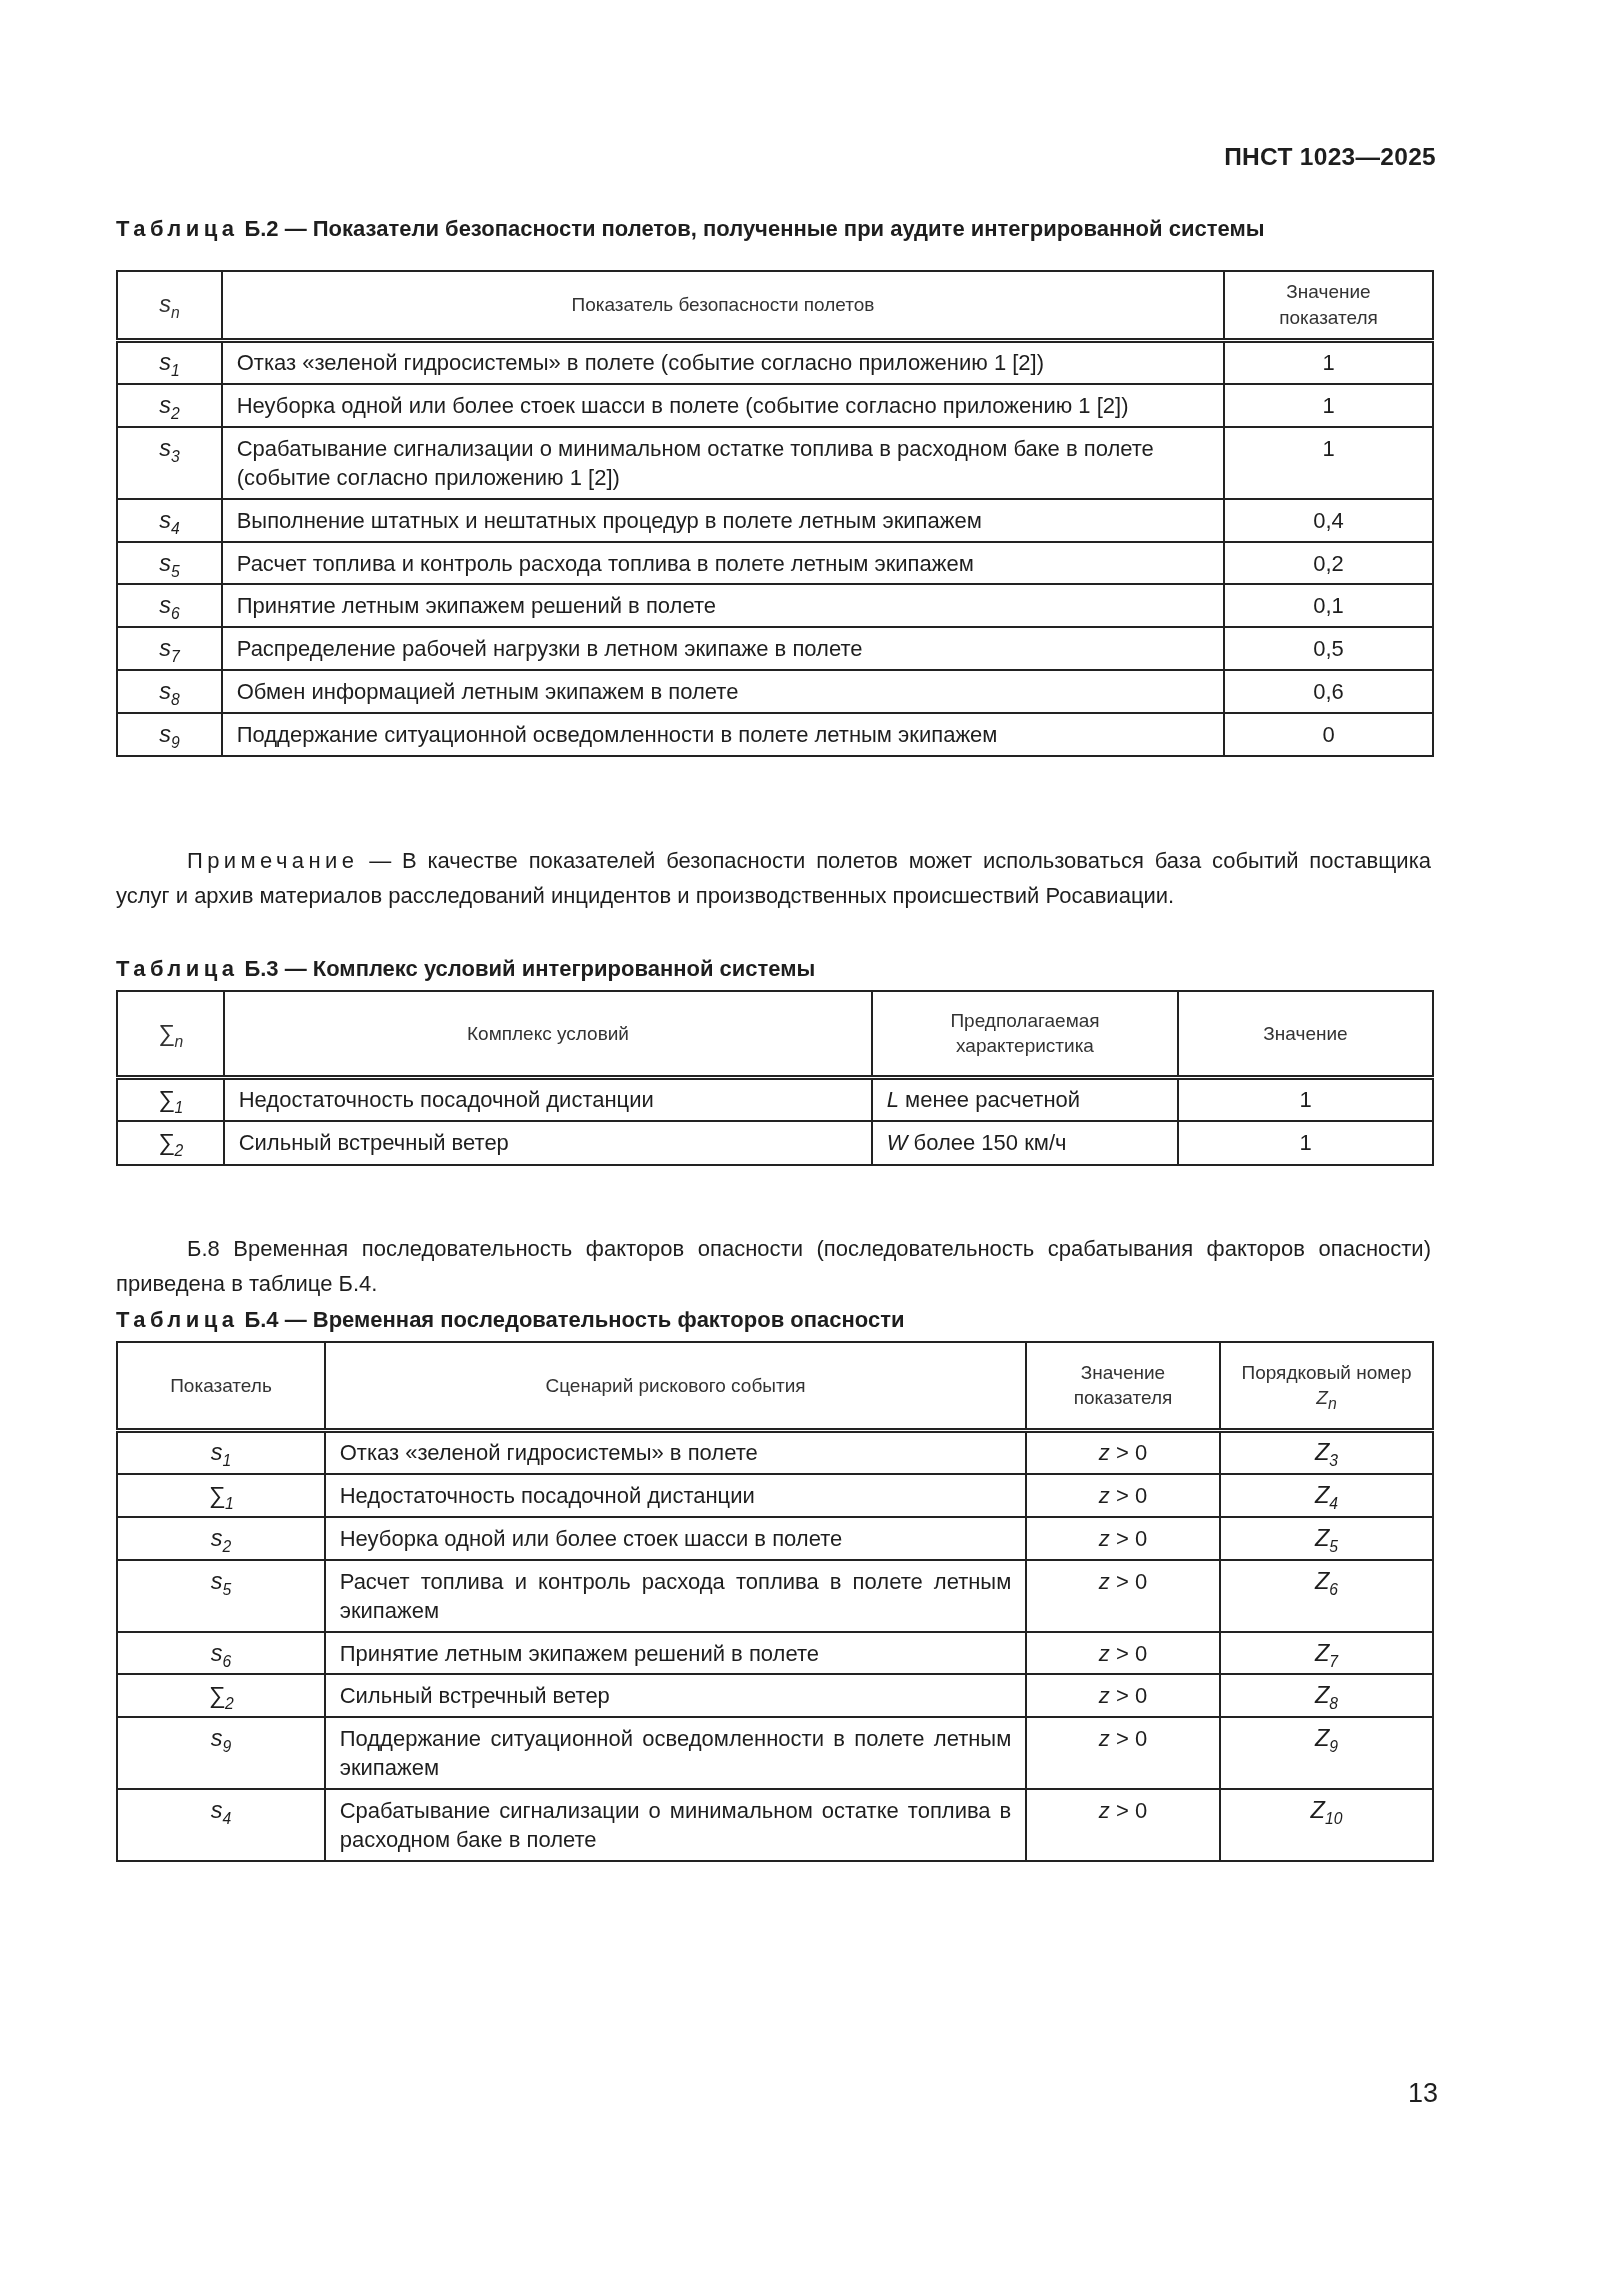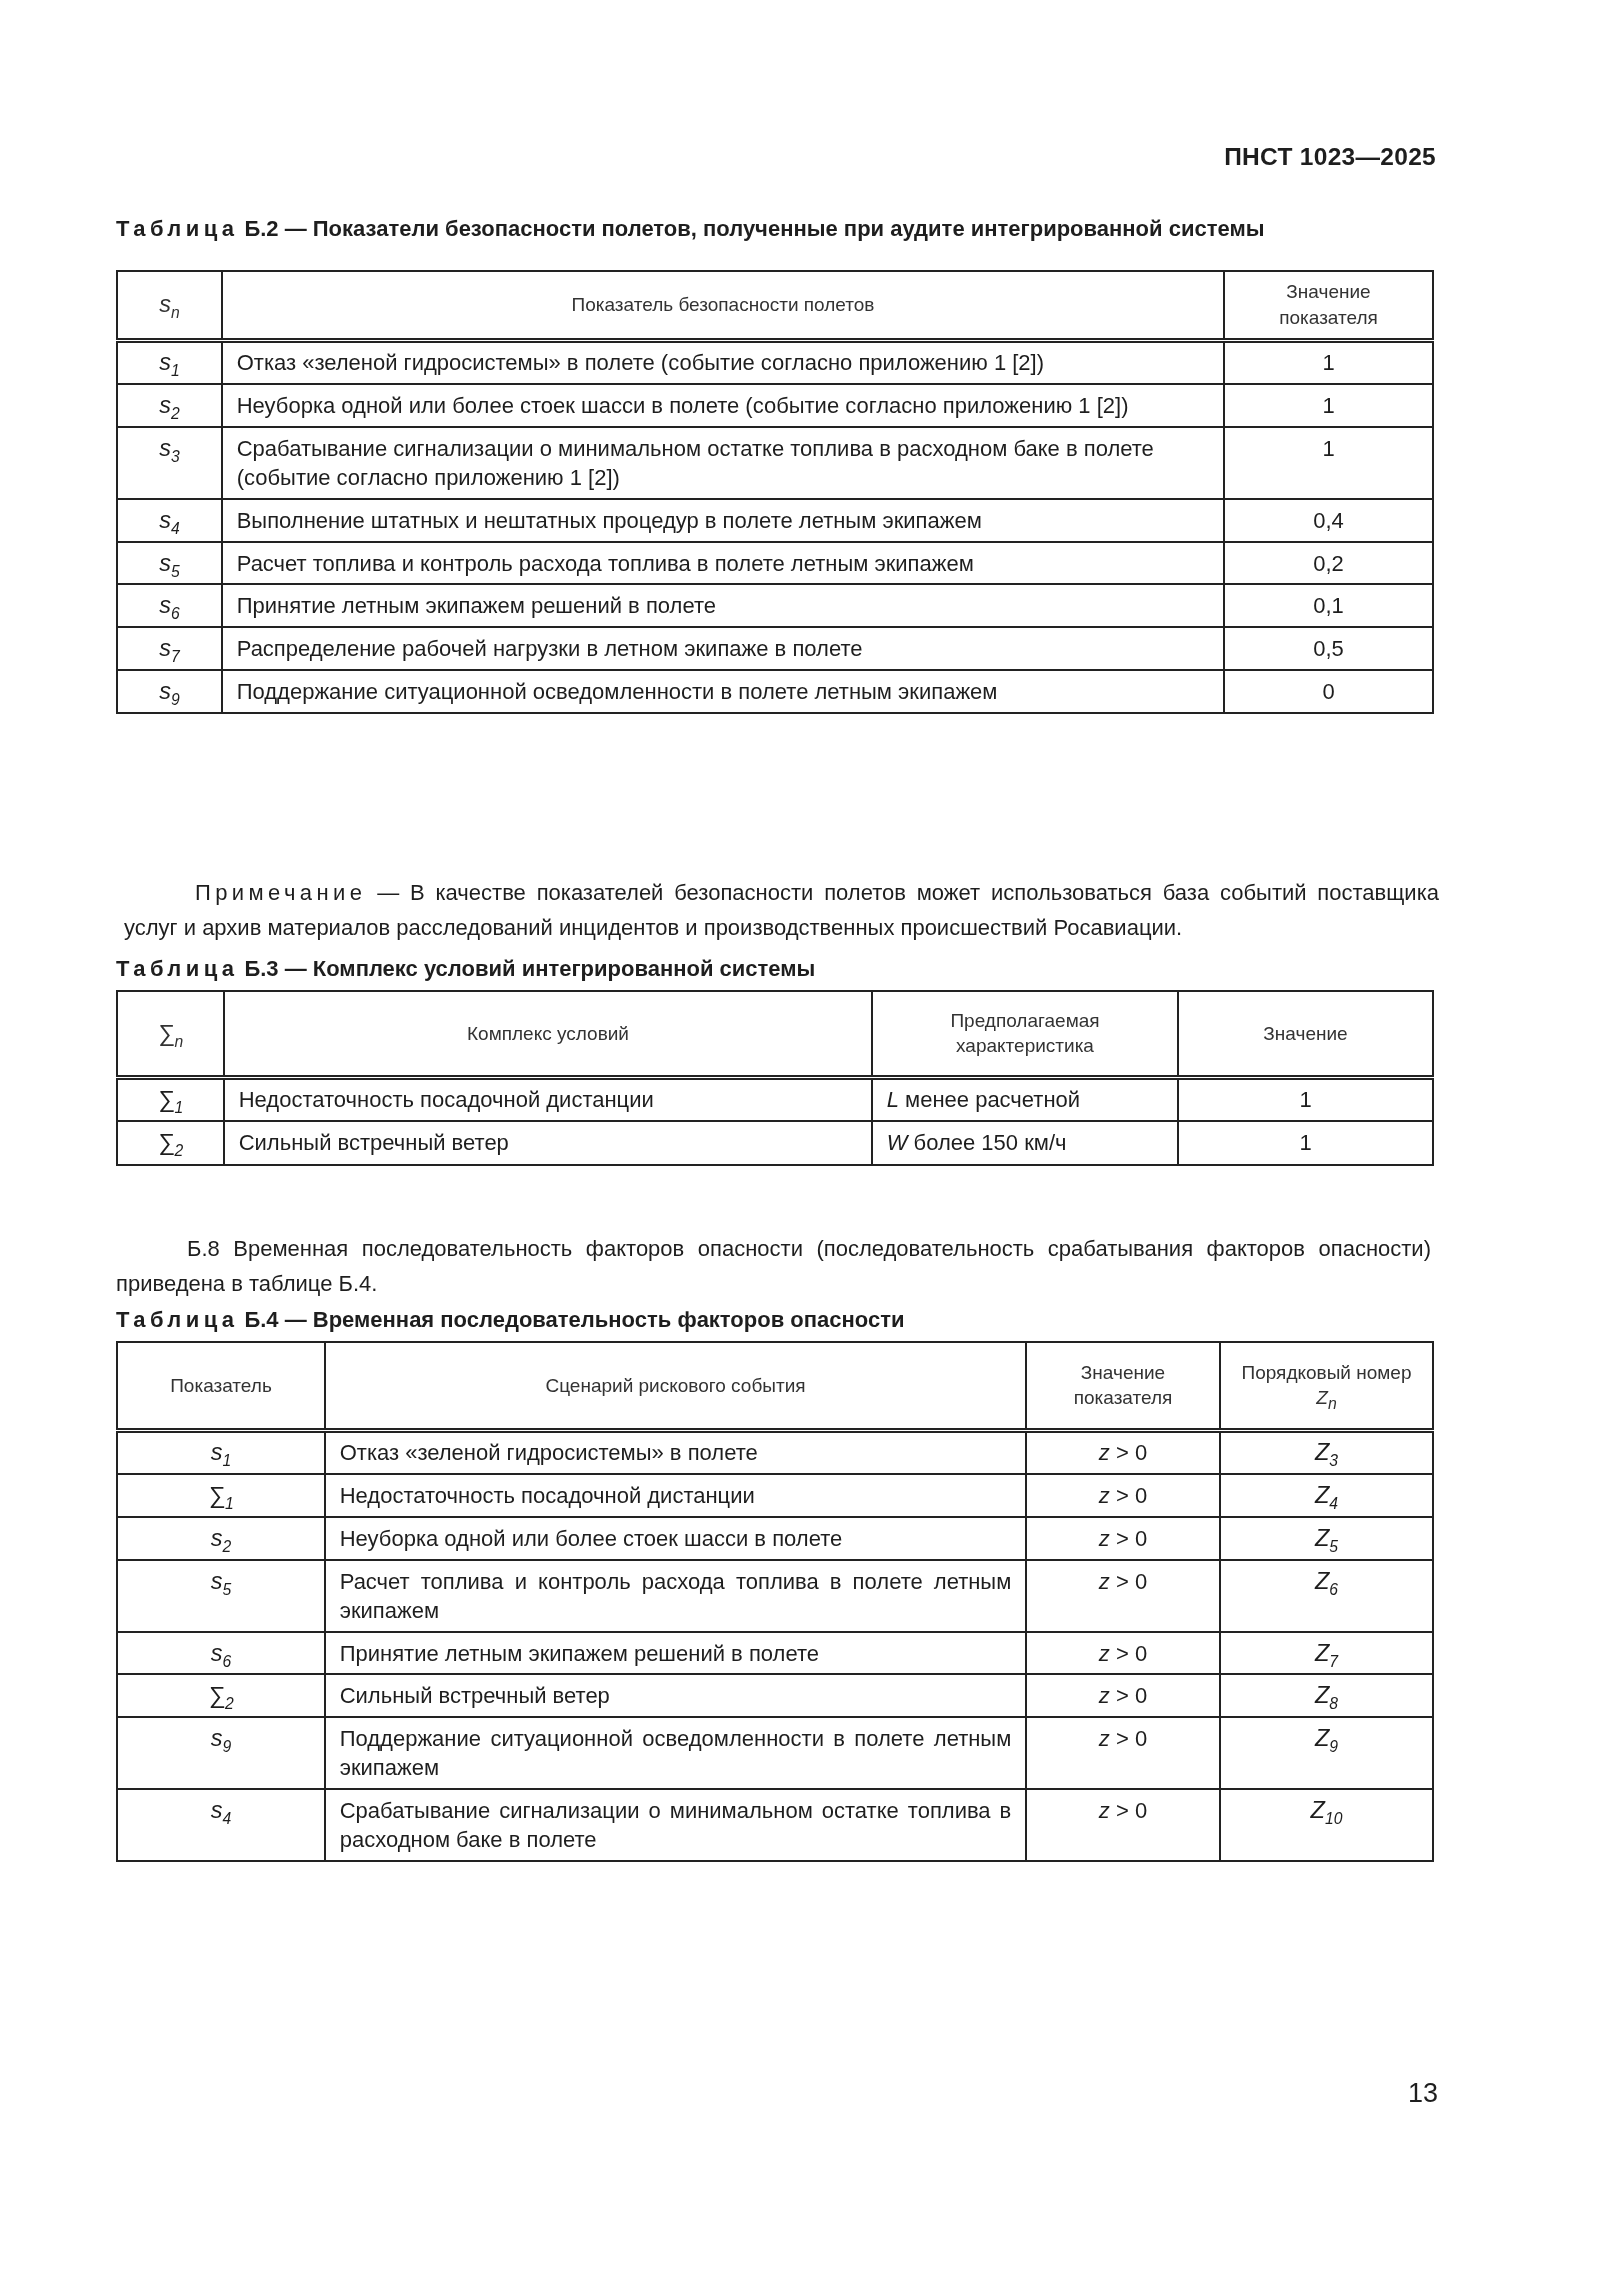--- a/index.html
+++ b/index.html
@@ -93,28 +93,33 @@
         <td class="sym"><span>s</span><sub>6</sub></td>
         <td>Принятие летным экипажем решений в полете</td>
         <td class="val">0,1</td>
       </tr>
       <tr style="height:32px">
         <td class="sym"><span>s</span><sub>7</sub></td>
         <td>Распределение рабочей нагрузки в летном экипаже в полете</td>
         <td class="val">0,5</td>
       </tr>
       <tr style="height:32px">
+        <td class="sym"><span>s</span><sub>8</sub></td>
+        <td>Обмен информацией летным экипажем в полете</td>
+        <td class="val">0,6</td>
+      </tr>
+      <tr style="height:32px">
         <td class="sym"><span>s</span><sub>9</sub></td>
         <td>Поддержание ситуационной осведомленности в полете летным экипажем</td>
         <td class="val">0</td>
       </tr>
     </tbody>
 </table>
 
-<div class="note" style="top:875px;margin-left:8px;">
+<div class="note" style="top:843px;">
   <span class="indent"></span><span class="spaced">Примечание</span><span> — В качестве показателей безопасности полетов может использоваться база событий поставщика услуг и архив материалов расследований инцидентов и производственных происшествий Росавиации.</span>
 </div>
 
 <div class="caption" style="top:956px;">
   <span class="spaced">Таблица</span><span>Б.3 — Комплекс условий интегрированной системы</span>
 </div>
 <table class="doc" style="top:990px; width:1315px;">
   <colgroup>
       <col style="width:107px">
       <col style="width:648px">

